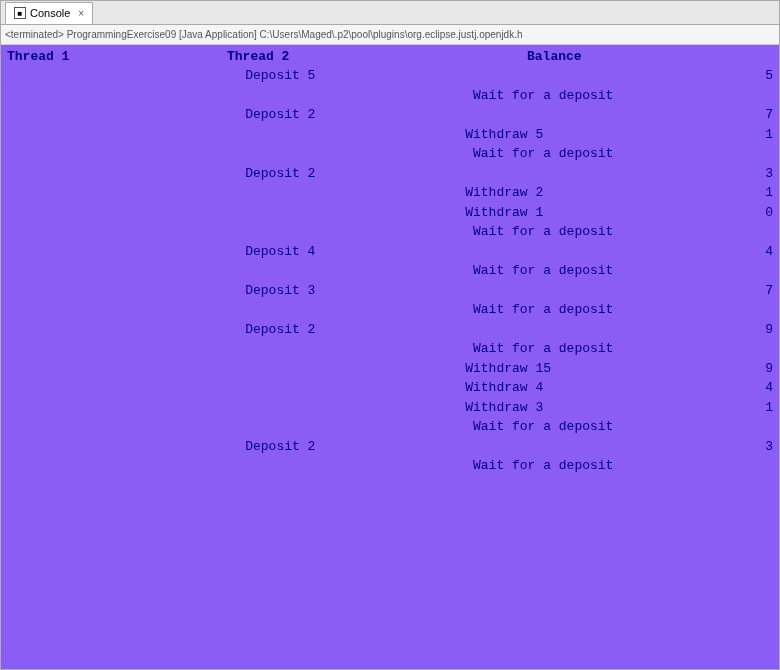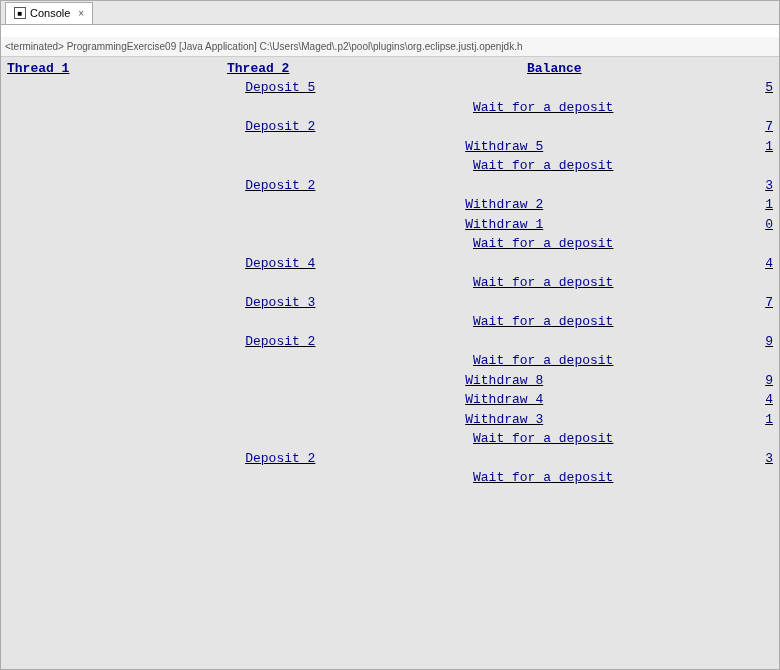--- a/index.html
+++ b/index.html
@@ -61,32 +61,30 @@
       border-bottom: 1px solid #ccc;
       padding: 2px 4px;
       font-size: 10px;
       color: #555;
       height: 20px;
       display: flex;
       align-items: center;
       flex-shrink: 0;
       overflow: hidden;
       white-space: nowrap;
-      margin-top: 12px;
     }
     .console-area {
       flex: 1;
-      background: #e5e5e5;
+      background: #8b5cf6;
       overflow-y: auto;
       overflow-x: auto;
       padding: 4px 6px;
       font-family: 'Courier New', Courier, monospace;
       font-size: 13px;
       color: #000;
-      text-decoration: underline;
     }
     .console-header-row {
       display: flex;
       font-weight: bold;
       color: #00008b;
       margin-bottom: 2px;
     }
     .col-thread1 { width: 220px; display: inline-block; }
     .col-thread2 { width: 300px; display: inline-block; }
     .col-balance { display: inline-block; }
@@ -204,21 +202,21 @@
           <span class="c2"></span>
           <span class="c3">9</span>
         </div>
         <div class="console-row">
           <span class="c1"></span>
           <span class="c2">Wait for a deposit</span>
           <span class="c3"></span>
         </div>
         <div class="console-row">
           <span class="c1"></span>
-          <span class="c2">Withdraw 8</span>
+          <span class="c2">Withdraw 15</span>
           <span class="c3">9</span>
         </div>
         <div class="console-row">
           <span class="c1"></span>
           <span class="c2">Withdraw 4</span>
           <span class="c3">4</span>
         </div>
         <div class="console-row">
           <span class="c1"></span>
           <span class="c2">Withdraw 3</span>

